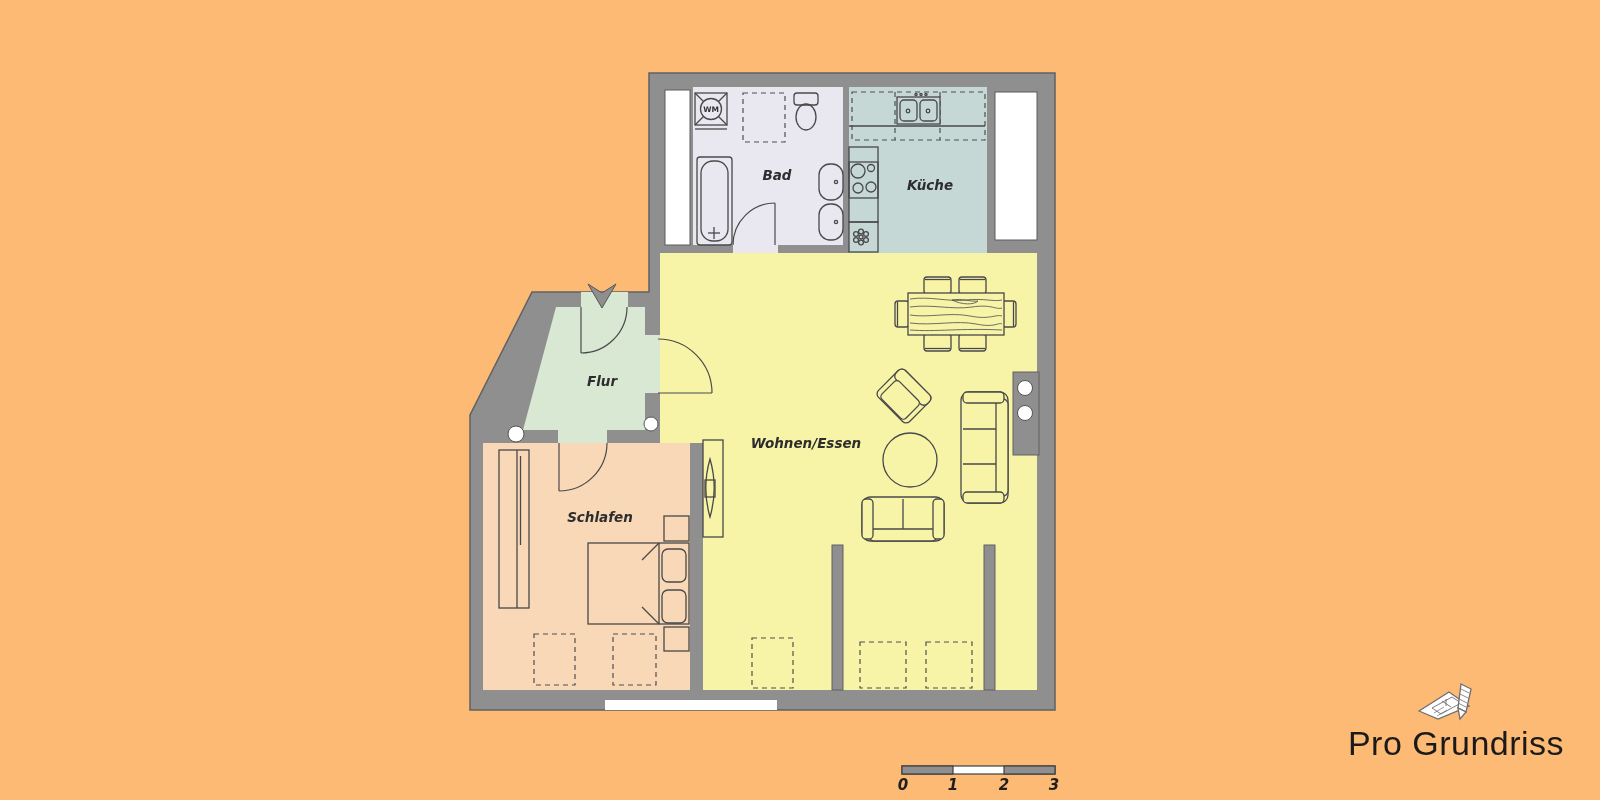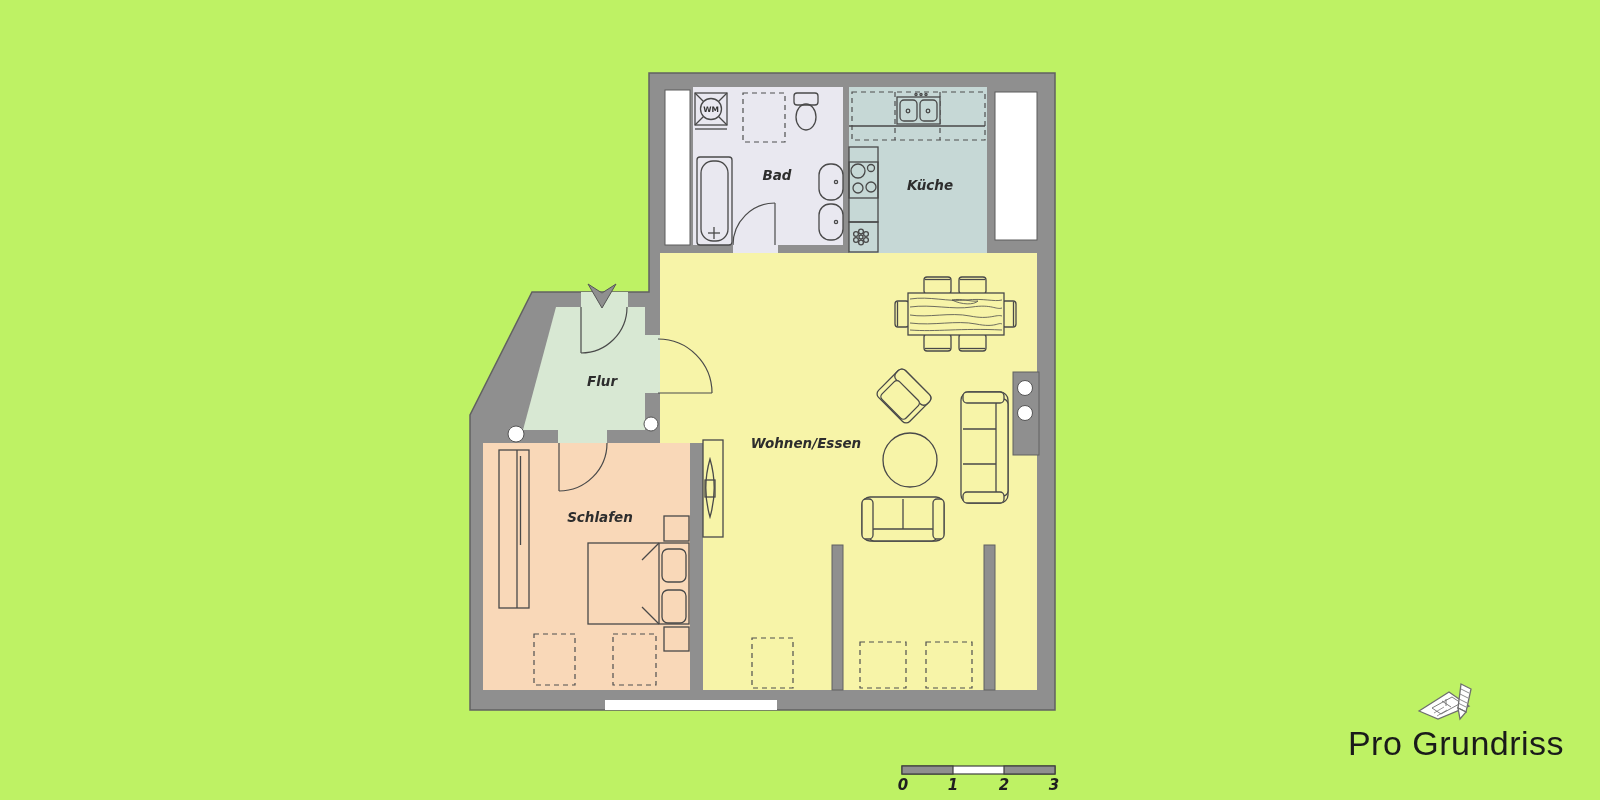--- a/index.html
+++ b/index.html
@@ -1,16 +1,16 @@
 <!DOCTYPE html>
 <html><head>
 <meta charset="utf-8">
 <style>
   html,body{margin:0;padding:0;background:#ffffff;}
-  .stage{position:relative;width:1600px;height:800px;background:#bef264;overflow:hidden;
+  .stage{position:relative;width:1600px;height:800px;background:#fdba74;overflow:hidden;
          font-family:"DejaVu Sans",sans-serif;}
   svg{display:block}
   .room-label{font:italic 600 13.5px "DejaVu Sans",sans-serif;fill:#2d2d2d;text-anchor:middle;}
   .wm-label{font:700 7.5px "DejaVu Sans",sans-serif;fill:#333;text-anchor:middle;}
   .tick-label{font:italic 600 15px "DejaVu Sans",sans-serif;fill:#1f1f1f;text-anchor:middle;}
   .logo-text{font:400 34px "Liberation Sans",sans-serif;fill:#1a1a1a;text-anchor:middle;letter-spacing:.5px;}
   .fur{fill:none;stroke:#494949;stroke-width:1.3;}
   .fur-fill-y{fill:#f7f4a8;stroke:#494949;stroke-width:1.3;}
   .fur-fill-o{fill:#f9d8b8;stroke:#494949;stroke-width:1.3;}
   .fur-fill-b{fill:#e9e8f0;stroke:#494949;stroke-width:1.3;}

